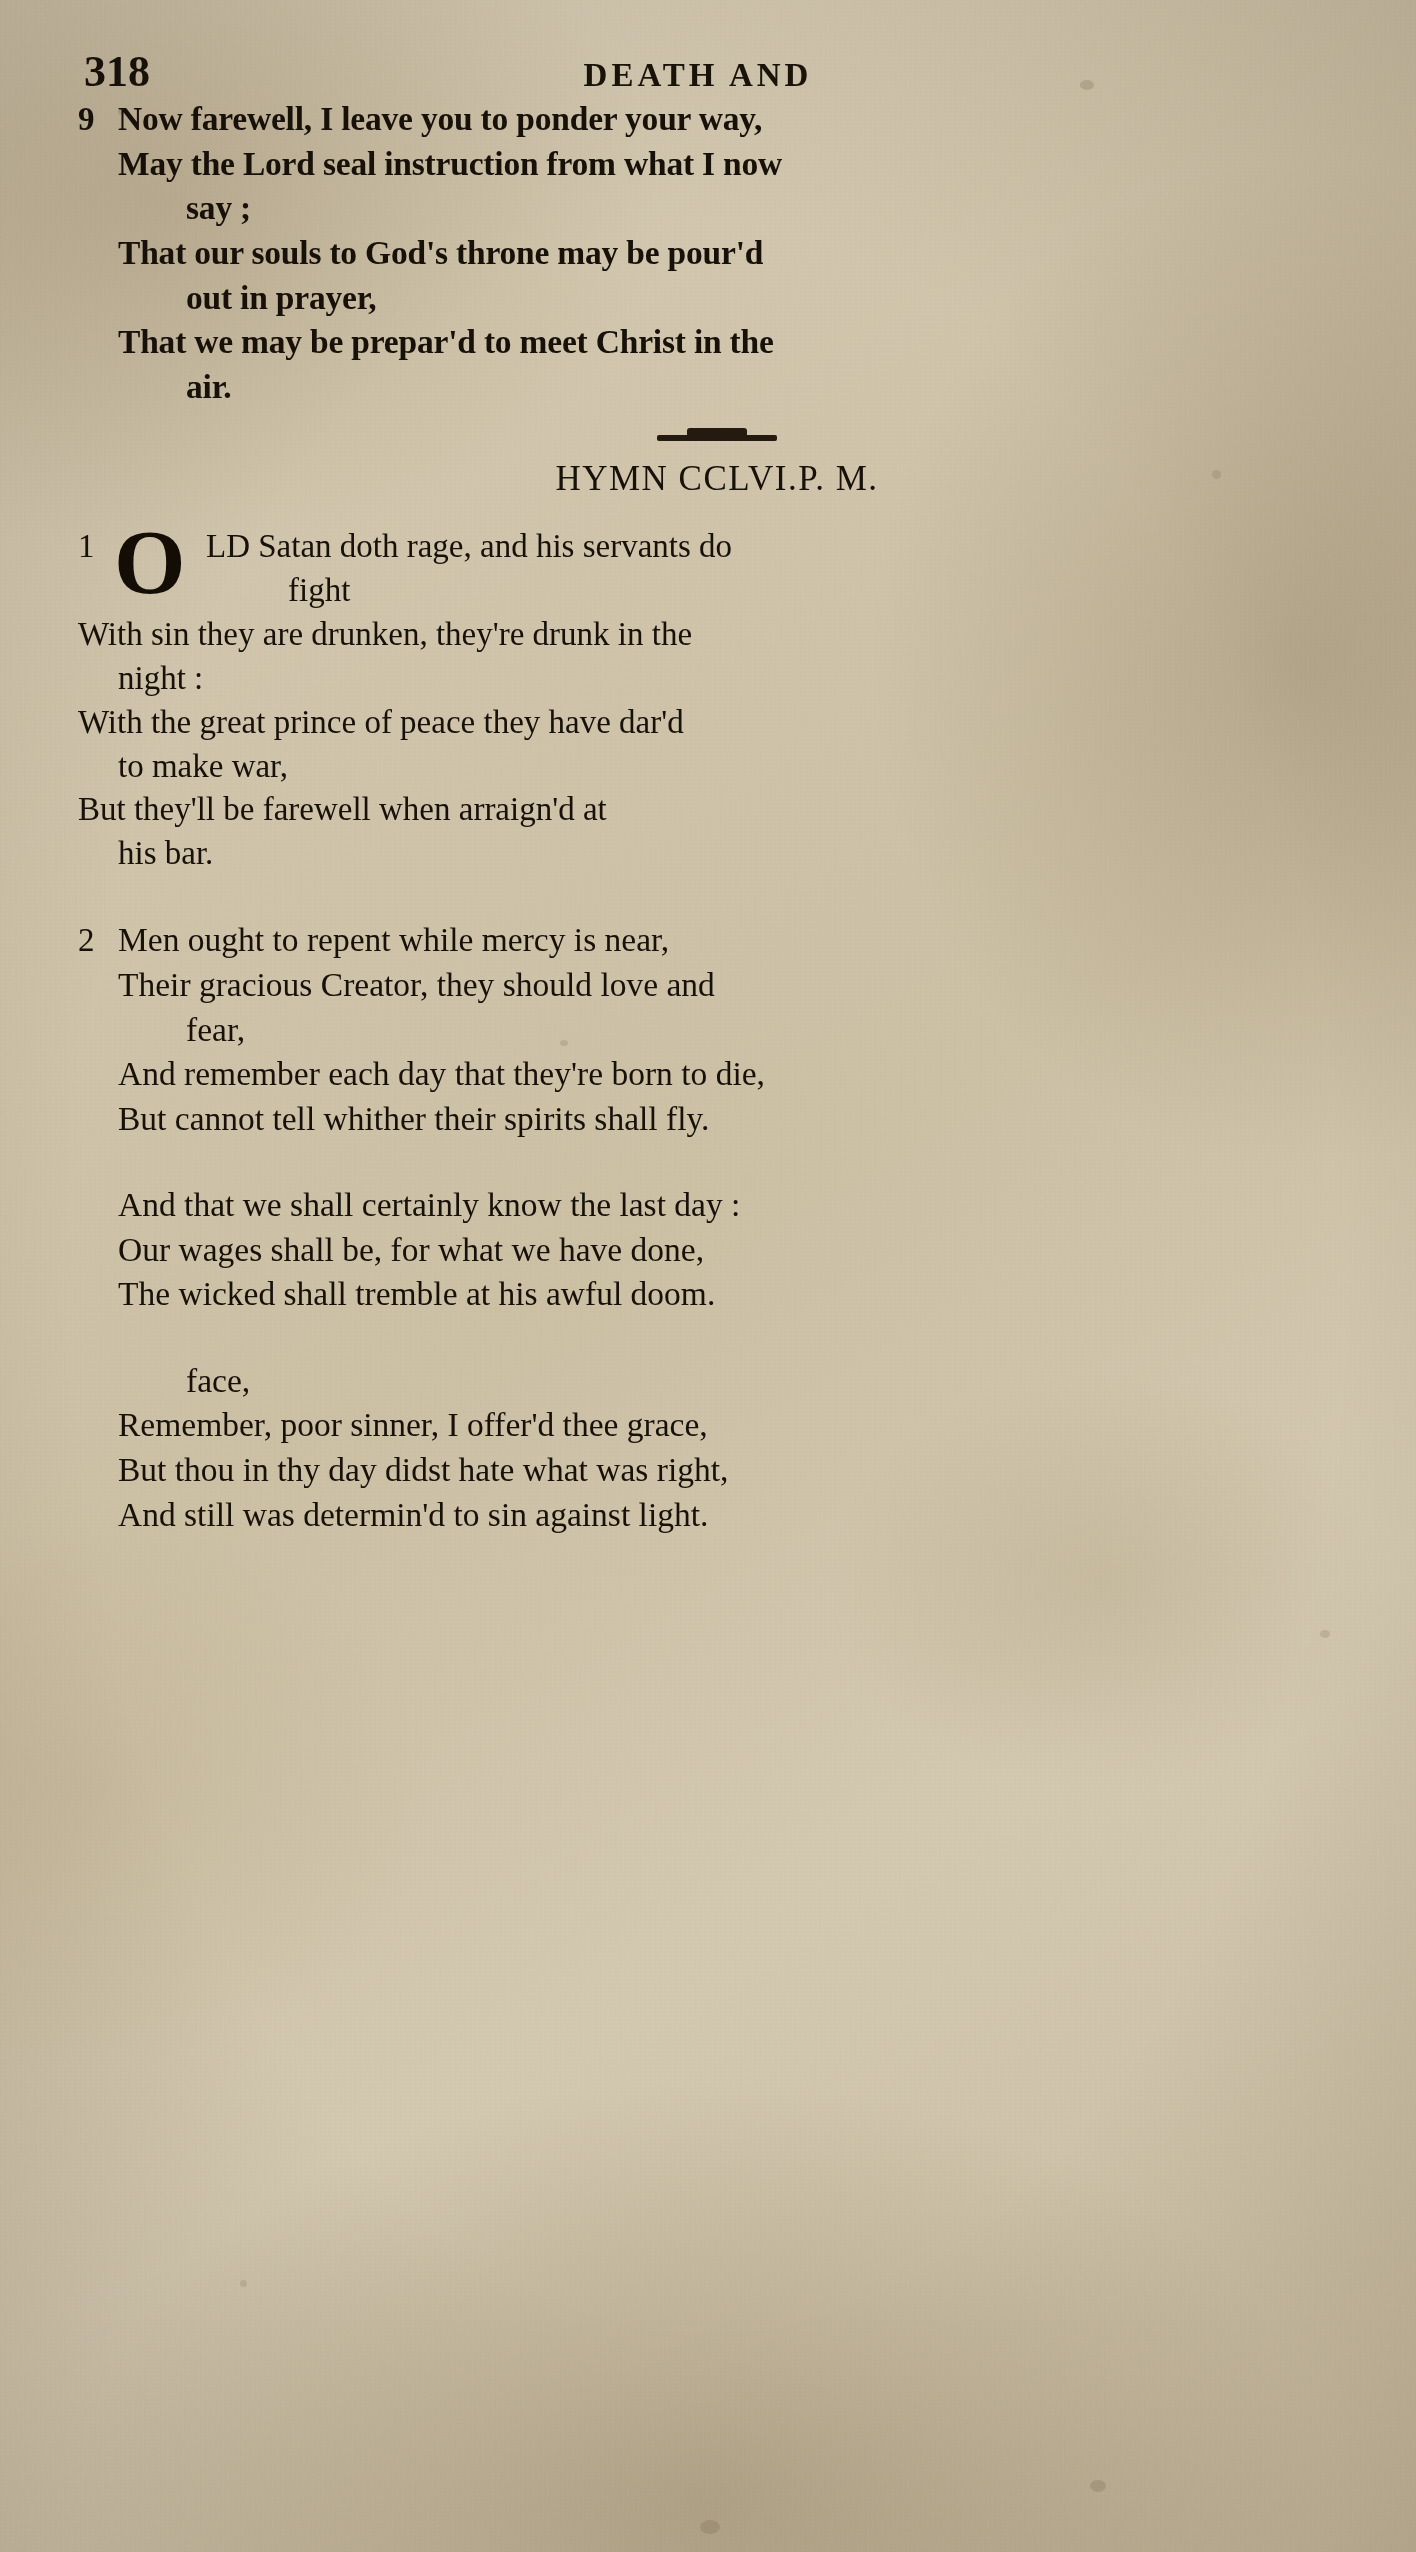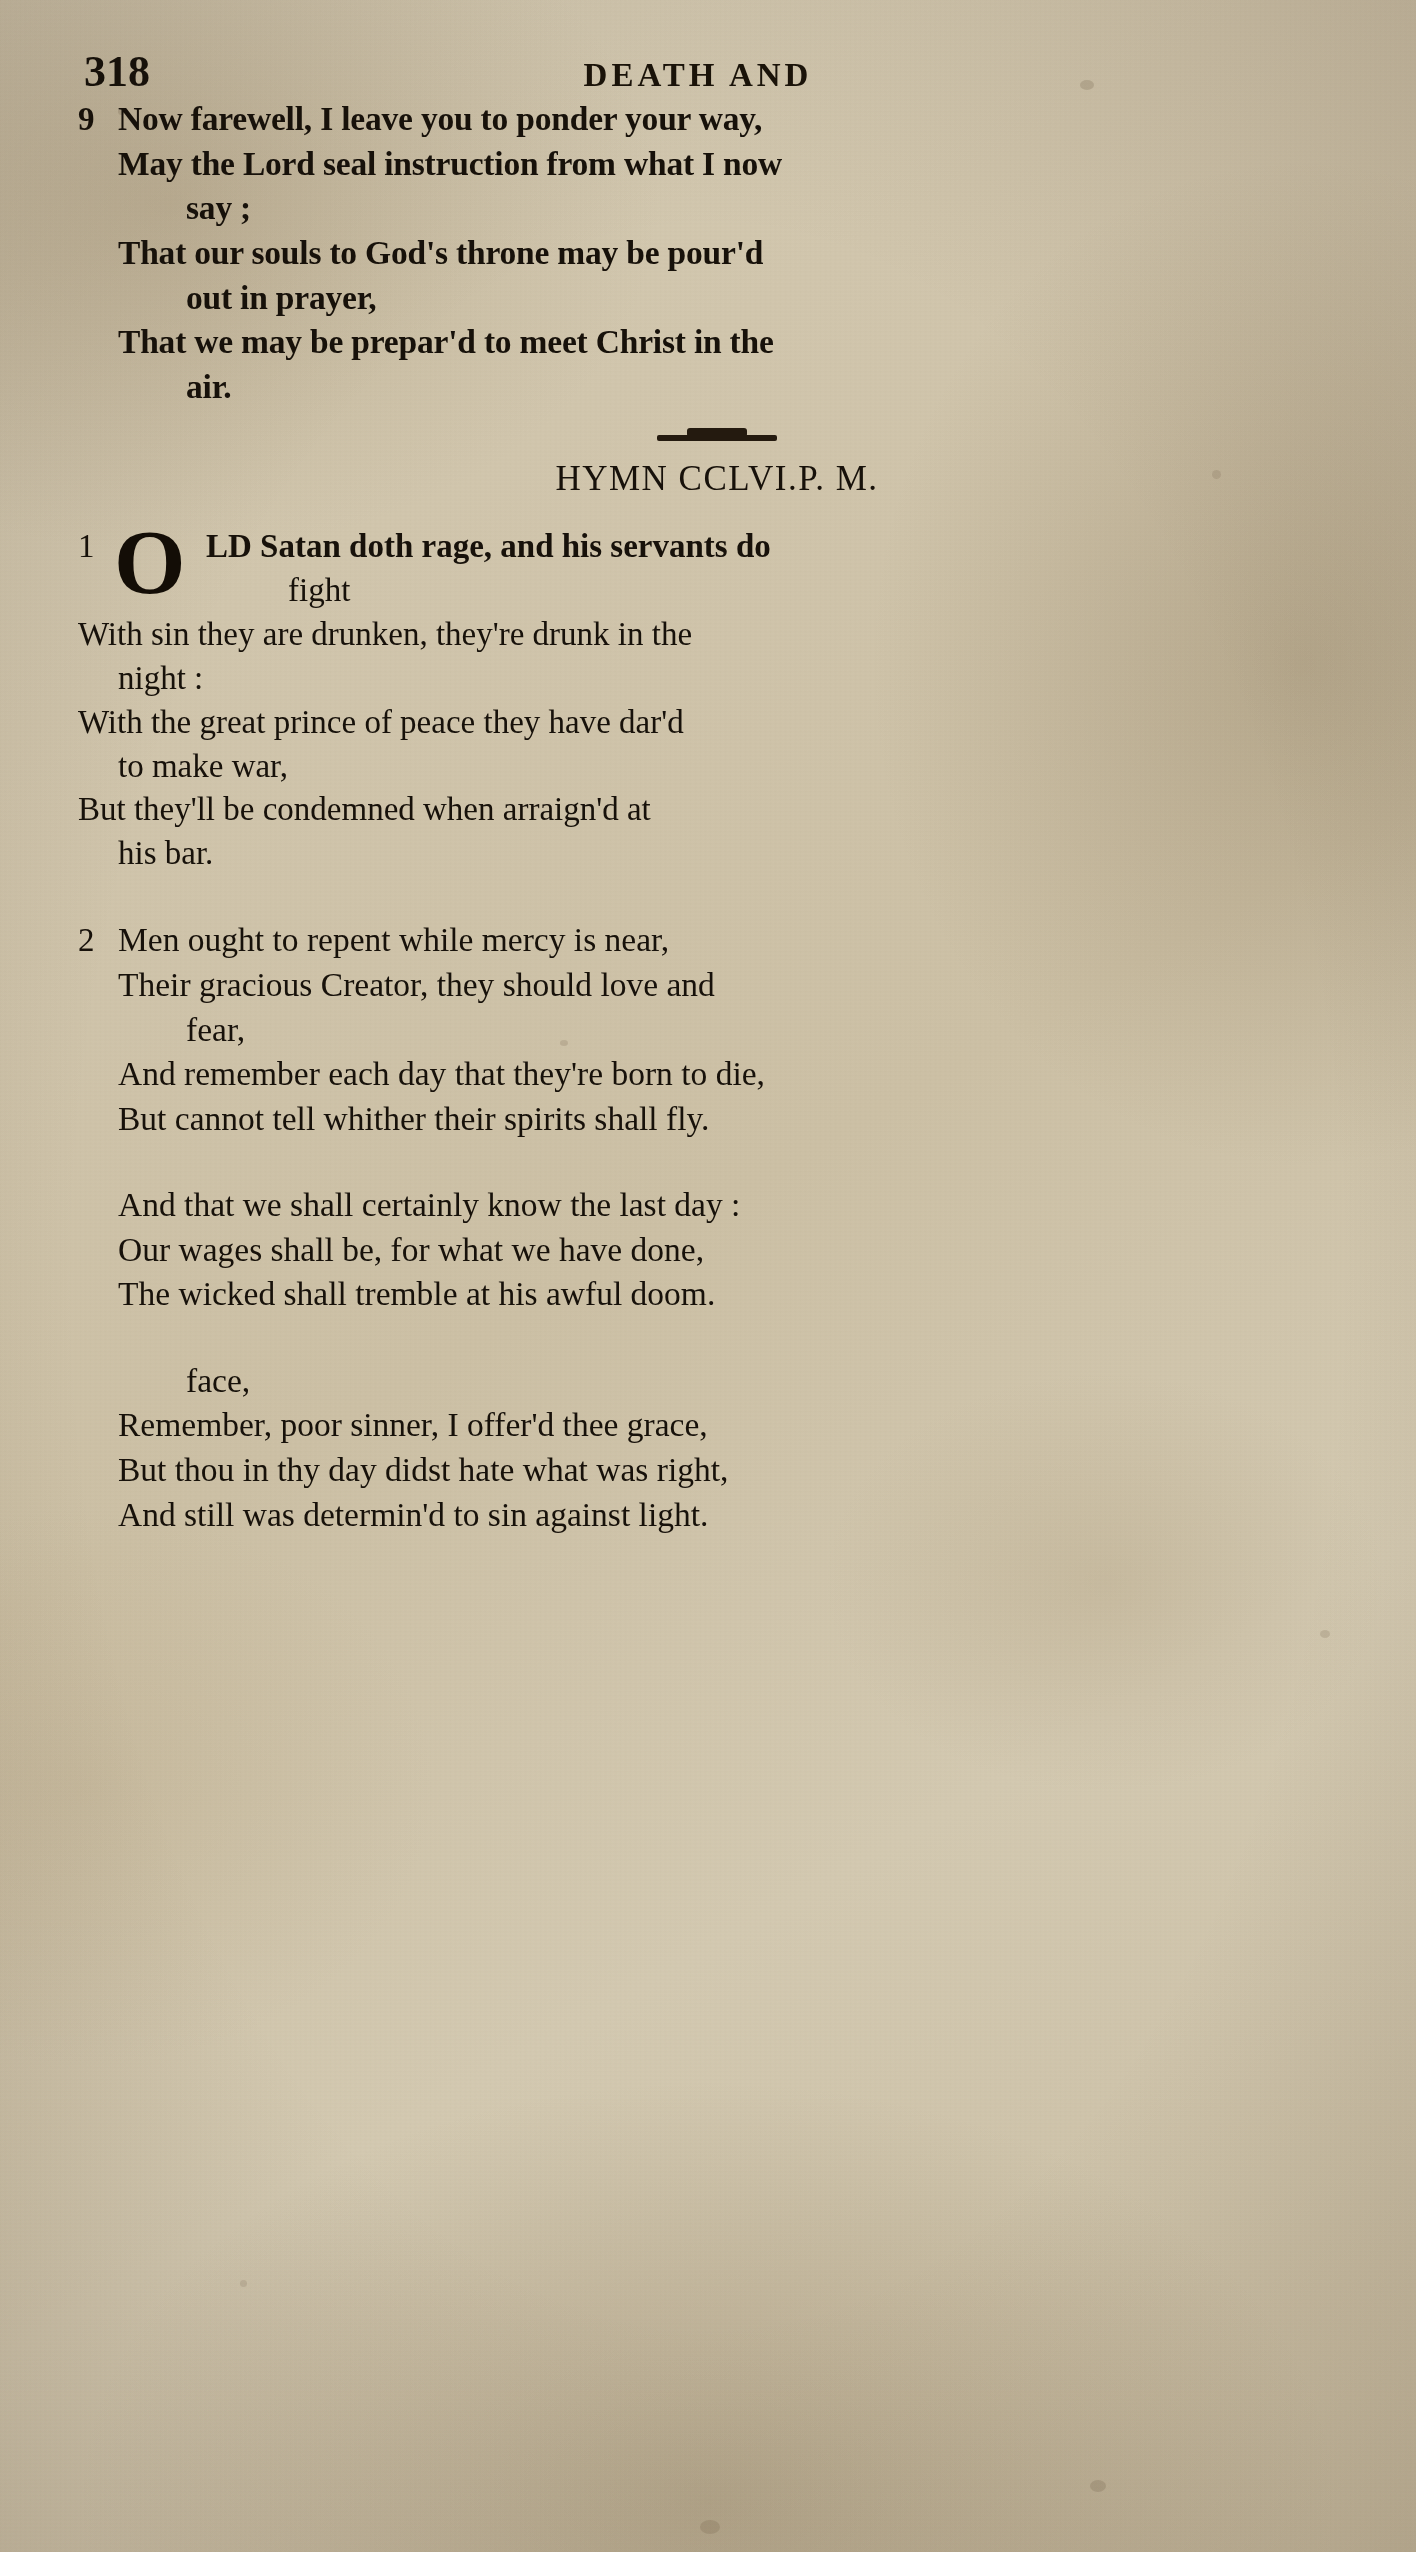--- a/index.html
+++ b/index.html
@@ -204,28 +204,28 @@
       <div class="orn-rule"></div>
     </div>
 
     <div class="hymn-heading">
       <span>HYMN CCLVI.</span><span class="meter">P. M.</span>
     </div>
 
     <div class="stanza dropcap-stanza stanza1">
       <div class="dropcap">O</div>
       <div class="line" style="padding-left:0;">
-        <span class="vnum">1</span><span class="after-cap-text" style="display:inline-block; padding-left:88px;font-weight:bold;">LD Satan doth rage, and his servants do</span>
+        <span class="vnum">1</span><span class="after-cap-text" style="display:inline-block; padding-left:88px;">LD Satan doth rage, and his servants do</span>
       </div>
       <div class="line cap-second">fight</div>
       <div class="line">With sin they are drunken, they're drunk in the</div>
       <div class="line ind1">night :</div>
       <div class="line">With the great prince of peace they have dar'd</div>
       <div class="line ind1">to make war,</div>
-      <div class="line">But they'll be condemned when arraign'd at</div>
+      <div class="line">But they'll be farewell when arraign'd at</div>
       <div class="line ind1">his bar.</div>
     </div>
 
     <div class="spacer-sm"></div>
 
     <div class="stanza">
       <div class="line">
         <span class="vnum">2</span><span>Men ought to repent while mercy is near,</span>
       </div>
       <div class="line ind1">Their gracious Creator, they should love and</div>

